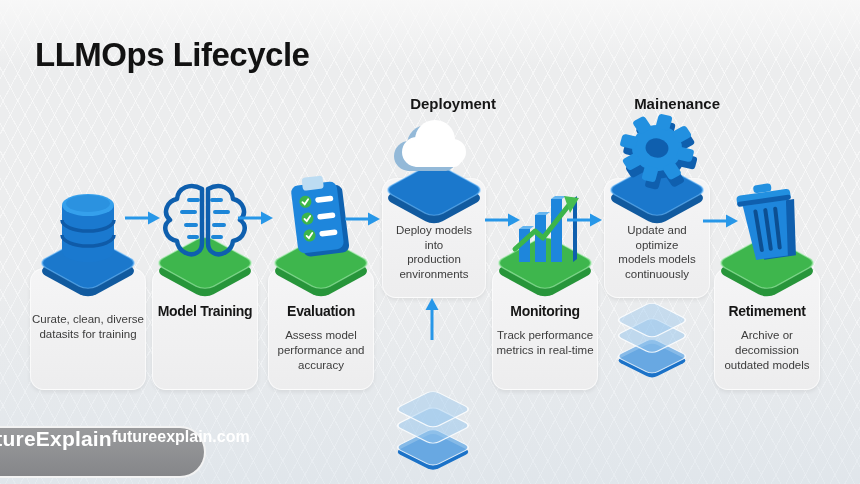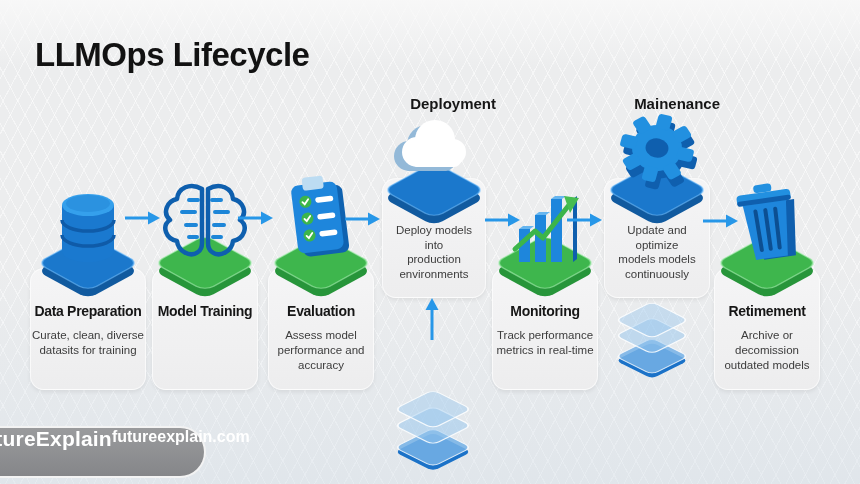--- a/index.html
+++ b/index.html
@@ -96,21 +96,20 @@
       </g>
       <g>
         <path d="M34,38 v46 a26,11 0 0 0 52,0 v-46 Z" fill="#1a79cf"></path>
         <path d="M34,53 a26,11 0 0 0 52,0" stroke="#0f5ba8" stroke-width="3.5" fill="none"></path>
         <path d="M34,68 a26,11 0 0 0 52,0" stroke="#0f5ba8" stroke-width="3.5" fill="none"></path>
         <ellipse cx="60" cy="38" rx="26" ry="11" fill="#35a0ec"></ellipse>
         <ellipse cx="60" cy="36.5" rx="22" ry="8.5" fill="#2b92e0"></ellipse>
       </g>
     </svg>
     <div class="card">
-      <div class="card-title">Data Preparation</div>
       <div class="card-desc">Curate, clean, diverse
 datasits for training</div>
     </div>
   </div>
 
   <div class="stage s2 row-bottom">
     <svg class="icon-group" viewBox="0 0 120 135">
       <g>
         <g transform="translate(60,104) scale(1,0.55) rotate(45)">
             <rect x="-36" y="-36" width="72" height="72" rx="12" fill="#27953a"></rect>

